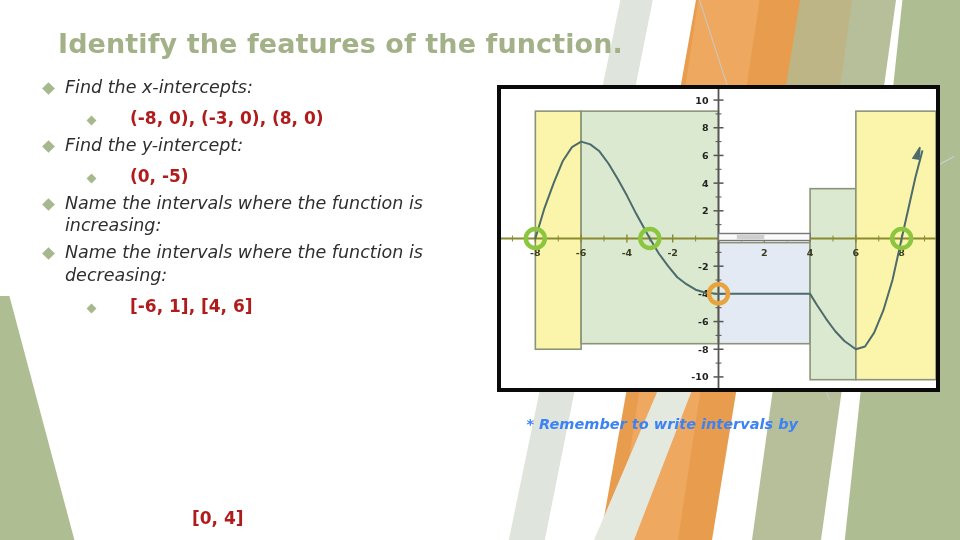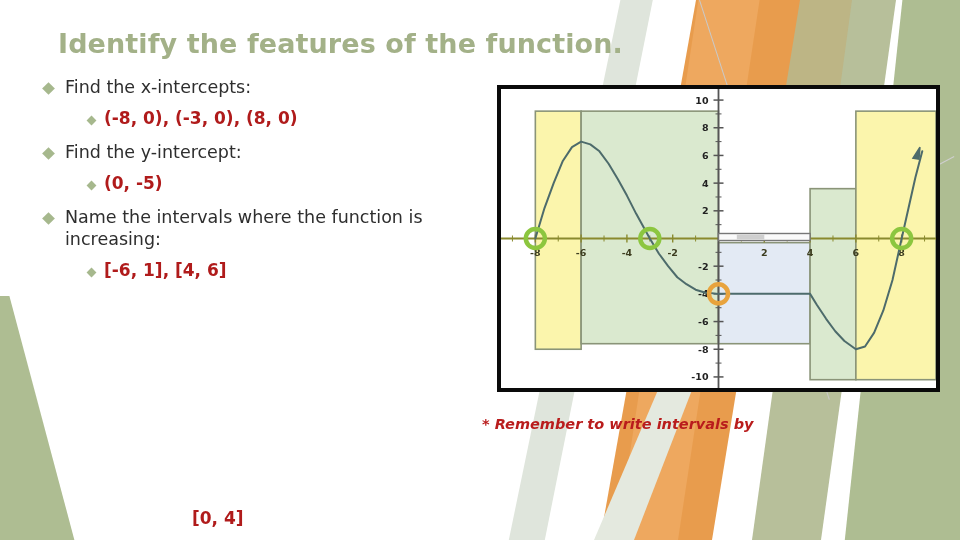--- a/index.html
+++ b/index.html
@@ -40,37 +40,37 @@
     font-size:27px;font-weight:bold;color:#a3b188;letter-spacing:.1px;
     white-space:nowrap;
   }
 
   
   .bullets{position:absolute;left:44px;top:76px;width:440px;}
   .b-row{display:flex;align-items:flex-start;margin-bottom:4px;}
   .dia{flex:0 0 auto;background:#a6b88d;transform:rotate(45deg);margin-top:8px;}
   .lvl1>.dia{width:9px;height:9px;margin-right:12px;}
   .lvl2>.dia{width:7px;height:7px;margin-right:9px;margin-top:9px;}
-  .lvl1{margin-left:0;}
-  .lvl2{margin-left:44px;}
+  .lvl1{margin-left:0;font-style:italic;}
+  .lvl2{margin-left:44px;gap:26px;}
   .q-text{font-size:17.5px;color:#2e2e2e;line-height:1.28;}
   .a-text{font-size:17px;color:#b01b1b;font-weight:bold;line-height:1.2;}
   .gap-top{margin-top:10px;}
-  .gap-top2{margin-top:12px;}
+  .gap-top2{margin-top:5px;}
 
   #answer-constant{
     position:absolute;left:192px;top:508px;
     font-size:17px;color:#b01b1b;font-weight:bold;white-space:nowrap;
   }
 
   
   #remember-note{
     position:absolute;left:482px;top:416px;width:316px;
-    font-size:14.5px;font-style:italic;font-weight:bold;color:#b91c1c;
-    line-height:1.22;text-align:left;
+    font-size:14.5px;font-style:italic;font-weight:bold;color:#3b82f6;
+    line-height:1.22;text-align:right;
   }
 
   
   #graph-frame{
     position:absolute;left:497px;top:85px;width:443px;height:307px;
     background:#ffffff;border:4px solid #0a0a0a;box-sizing:border-box;
   }
   #graph-inner{position:absolute;inset:0;overflow:hidden;}
   #graph-svg{position:absolute;left:0;top:0;}
 </style>
@@ -113,20 +113,24 @@
       <span class="dia"></span>
       <span class="a-text">(0, -5)</span>
     </div>
 
     <div class="b-row lvl1 gap-top2">
       <span class="dia"></span>
       <span class="q-text">Name the intervals where the function is increasing:</span>
     </div>
 
 
+    <div class="b-row lvl1 gap-top2">
+      <span class="dia"></span>
+      <span class="q-text">Name the intervals where the function is decreasing:</span>
+    </div>
 
     <div class="b-row lvl2 gap-top">
       <span class="dia"></span>
       <span class="a-text">[-6, 1], [4, 6]</span>
     </div>
 
 
   </div>
 
   <div id="answer-constant">[0, 4]</div>

